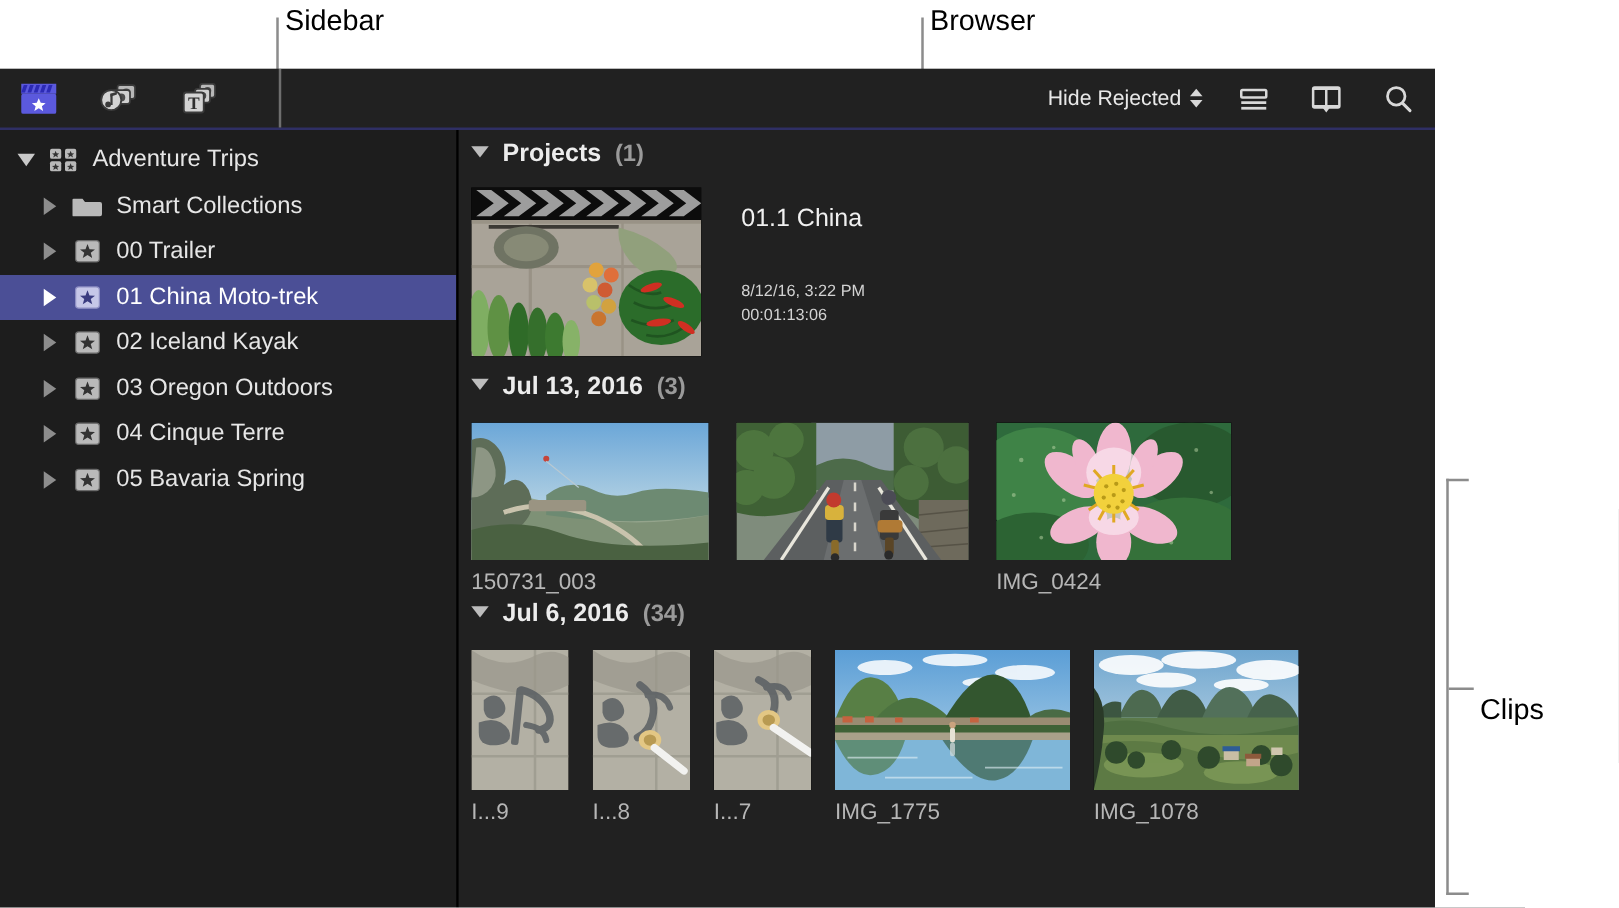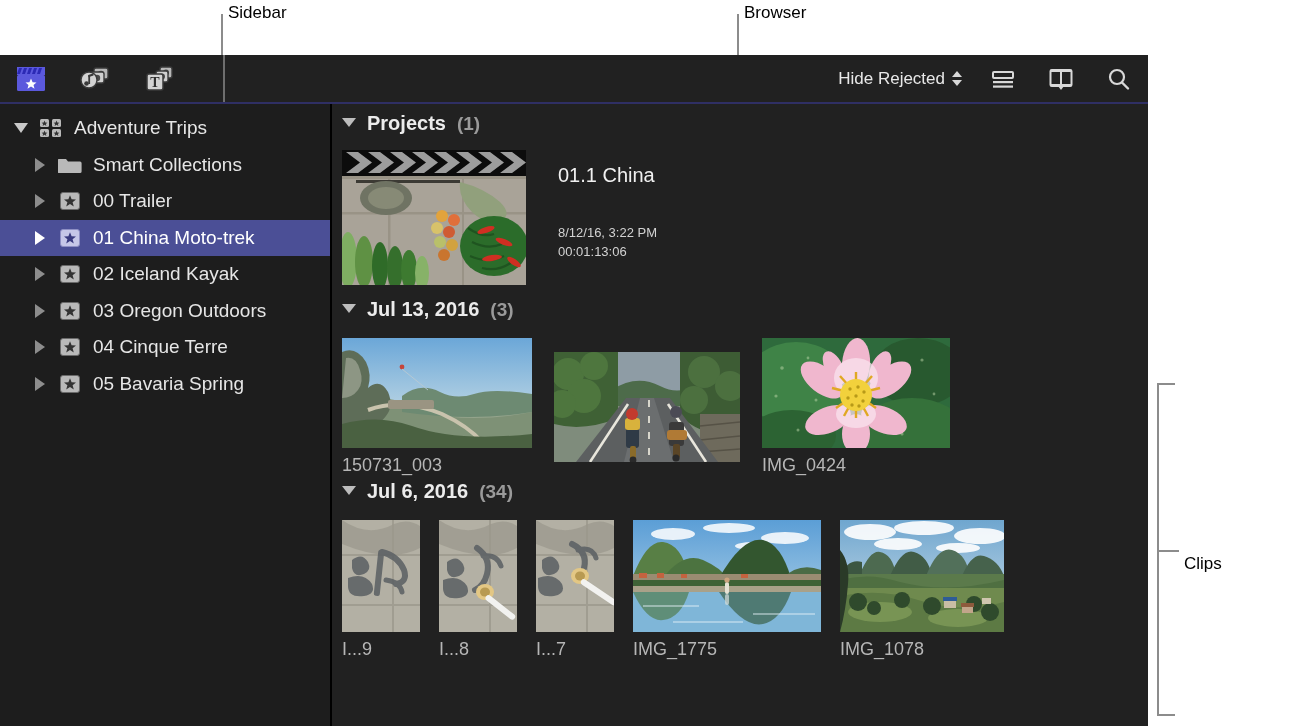--- a/index.html
+++ b/index.html
@@ -10,21 +10,21 @@
     width: 1295px; height: 726px;
     font-family: "Liberation Sans", sans-serif;
     overflow: hidden;
     position: relative;
   }
 
   
   .callout-label {
     position: absolute;
     color: #000000;
-    font-size: 17px;
+    font-size: 23px;
     font-family: "Liberation Sans", sans-serif;
     white-space: nowrap;
   }
   .callout-line {
     position: absolute;
     background: #8c8c8c;
   }
 
   
   #app {
@@ -90,21 +90,21 @@
     border-right: 5px solid transparent;
     border-top: 6px solid #d8d8d8;
   }
 
   
   .body-split {
     display: flex;
     height: 622px;
   }
   .sidebar {
-    width: 332px;
+    width: 367px;
     background: #1d1d1d;
     border-right: 2px solid #000000;
     box-sizing: border-box;
     padding-top: 6px;
     overflow: hidden;
   }
   .browser {
     flex: 1;
     background: #212121;
     overflow: hidden;
@@ -208,21 +208,21 @@
   .proj-date, .proj-dur {
     color: #d2d2d2;
     font-size: 13px;
     margin-top: 4px;
   }
   .proj-date { margin-top: 38px; }
 
   .clip-row {
     display: flex;
     padding-left: 10px;
-    align-items: center;
+    align-items: flex-start;
     gap: 22px;
     margin-top: 6px;
   }
   .clip {
     cursor: pointer;
   }
   .clip-thumb {
     background: #000;
     overflow: hidden;
     position: relative;

